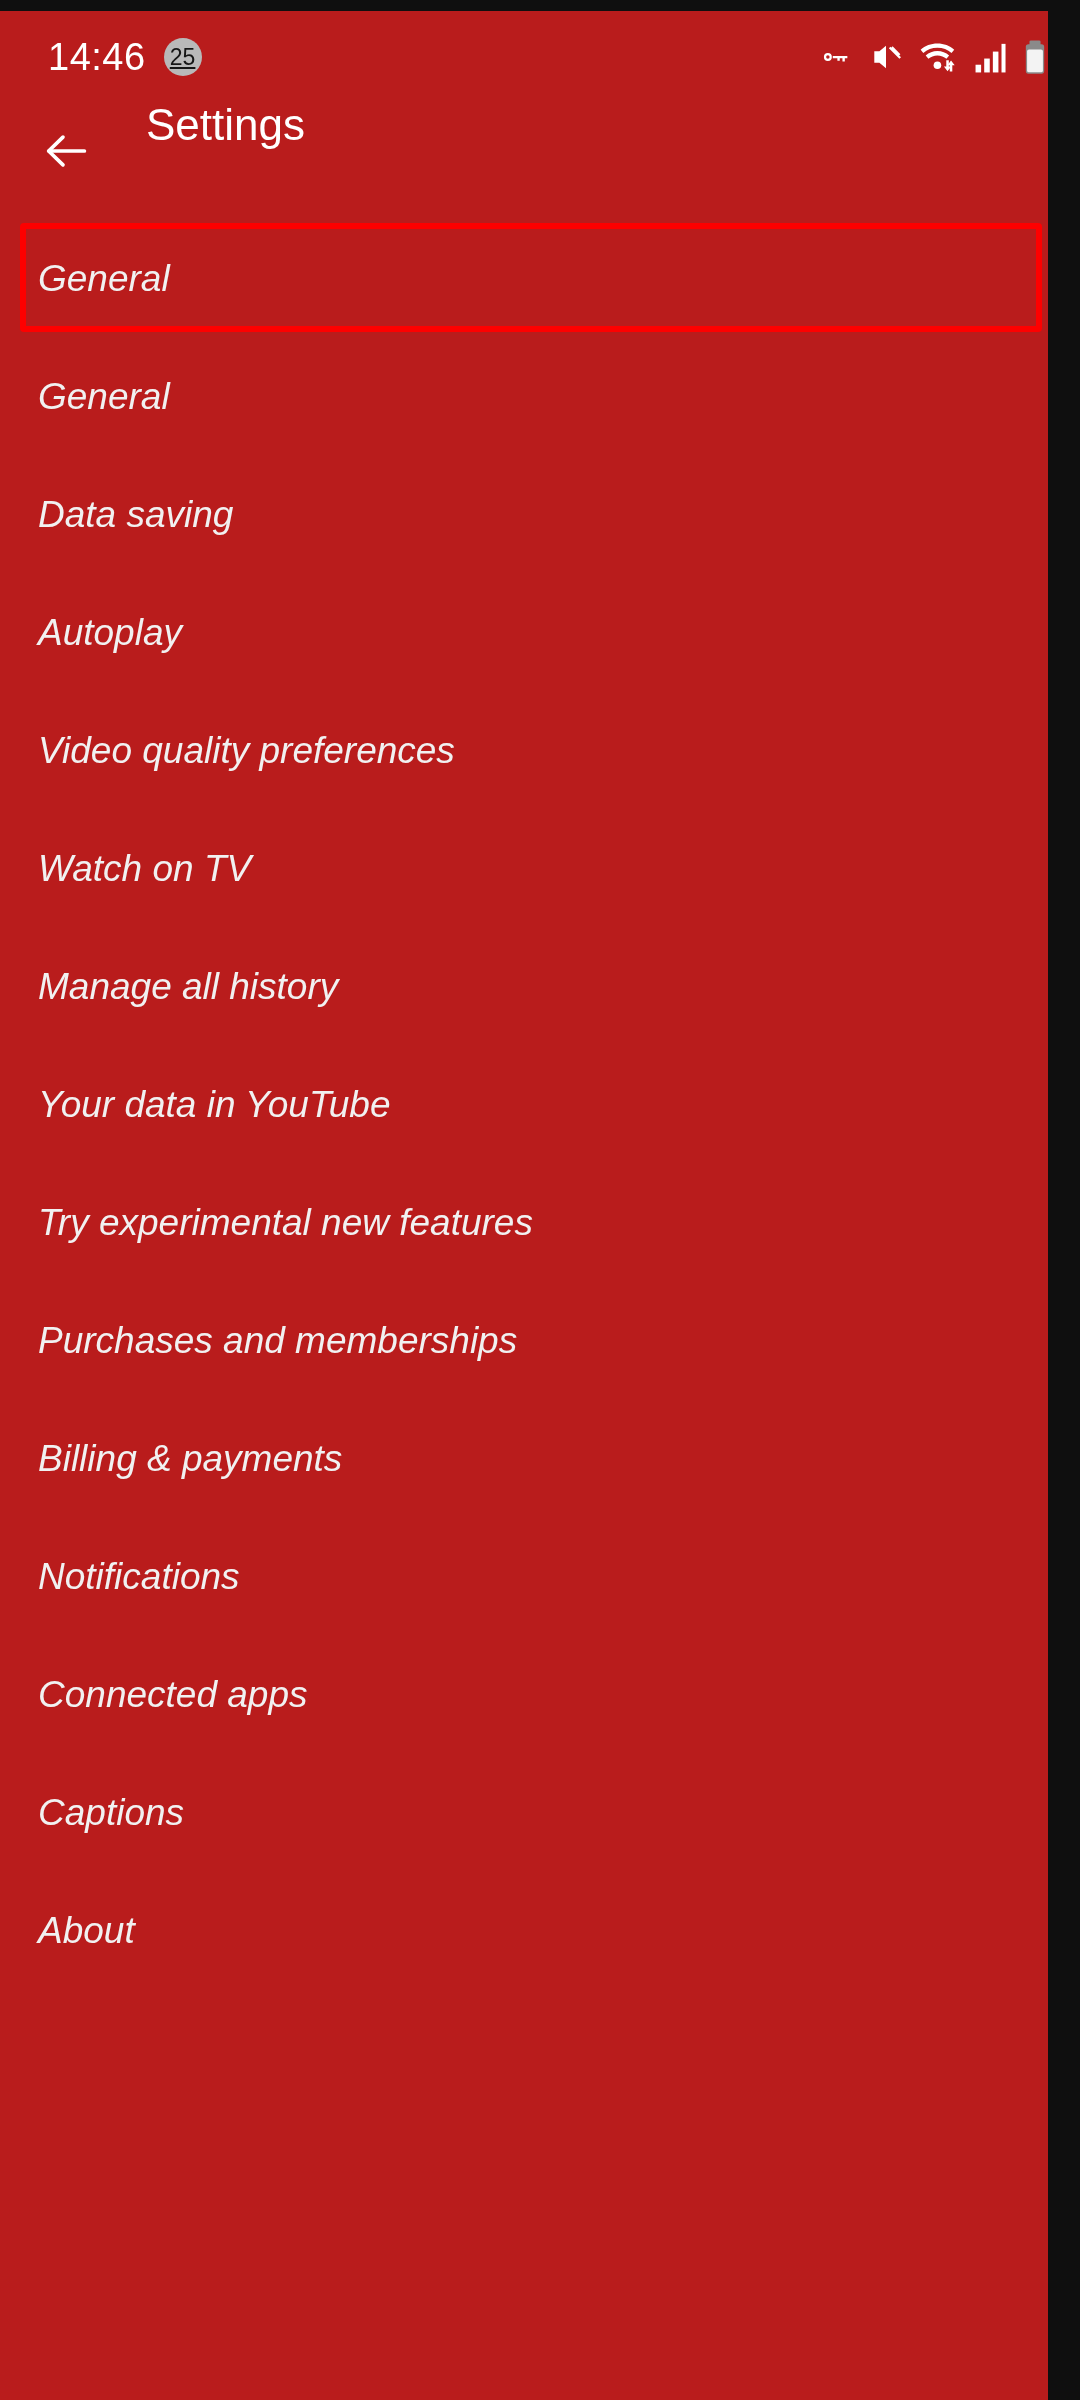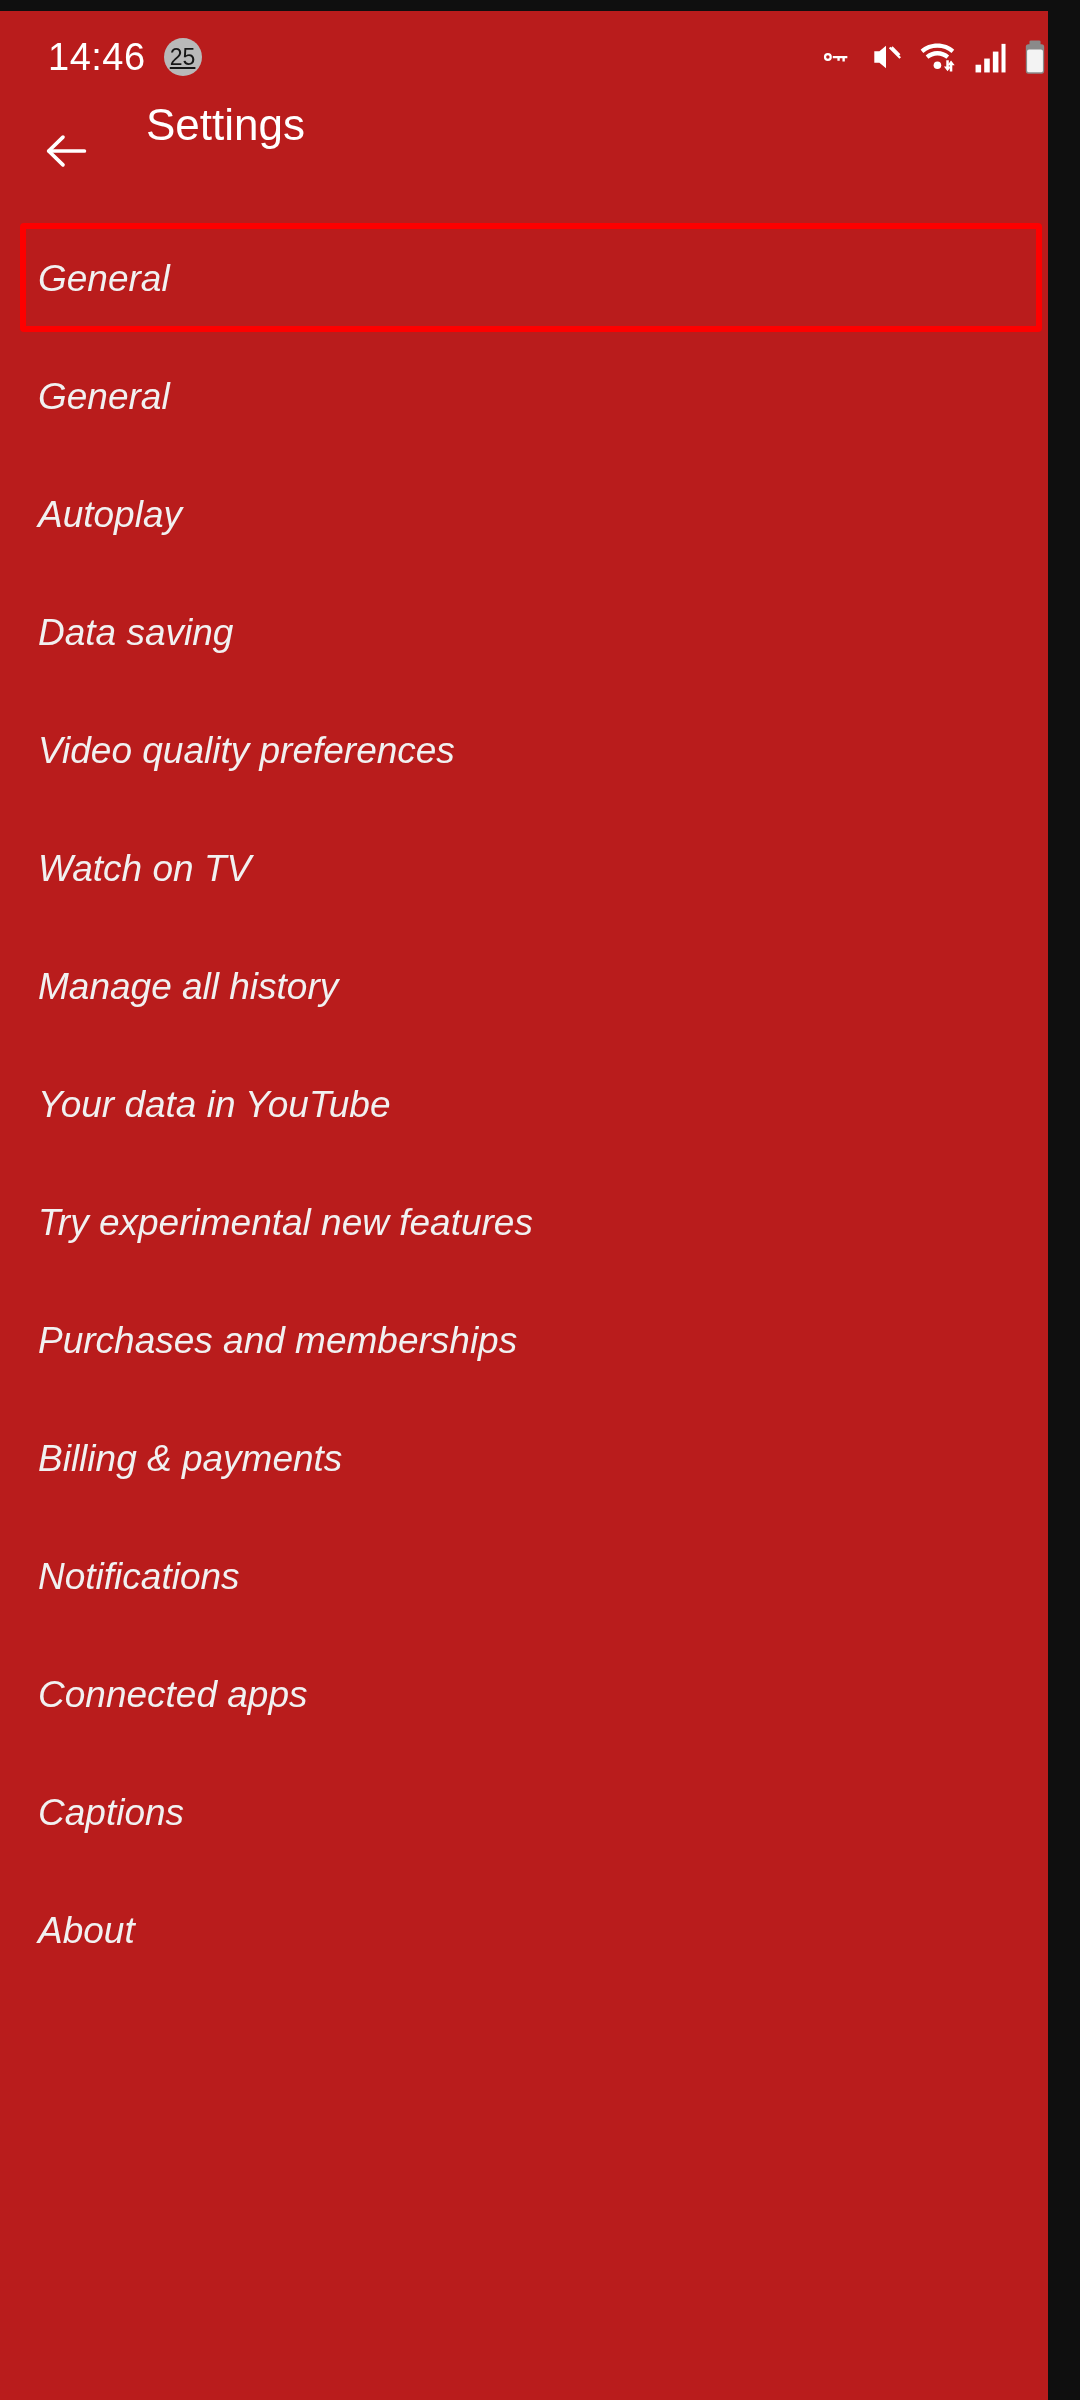--- a/index.html
+++ b/index.html
@@ -164,26 +164,26 @@
   </div>
 
   <div id="settings-list">
       <div class="settings-row highlighted">
         <span class="settings-row-label">General</span>
       </div>
       <div class="settings-row">
         <span class="settings-row-label">General</span>
       </div>
       <div class="settings-row">
+        <span class="settings-row-label">Data saving</span>
+      </div>
+      <div class="settings-row">
         <span class="settings-row-label">Autoplay</span>
       </div>
       <div class="settings-row">
-        <span class="settings-row-label">Data saving</span>
-      </div>
-      <div class="settings-row">
         <span class="settings-row-label">Video quality preferences</span>
       </div>
       <div class="settings-row">
         <span class="settings-row-label">Watch on TV</span>
       </div>
       <div class="settings-row">
         <span class="settings-row-label">Manage all history</span>
       </div>
       <div class="settings-row">
         <span class="settings-row-label">Your data in YouTube</span>

